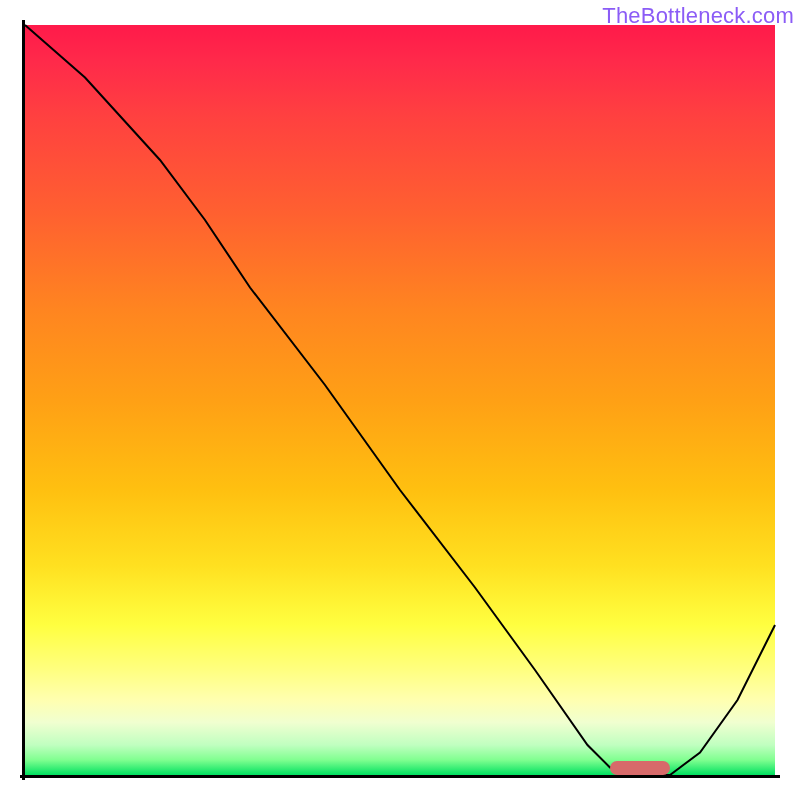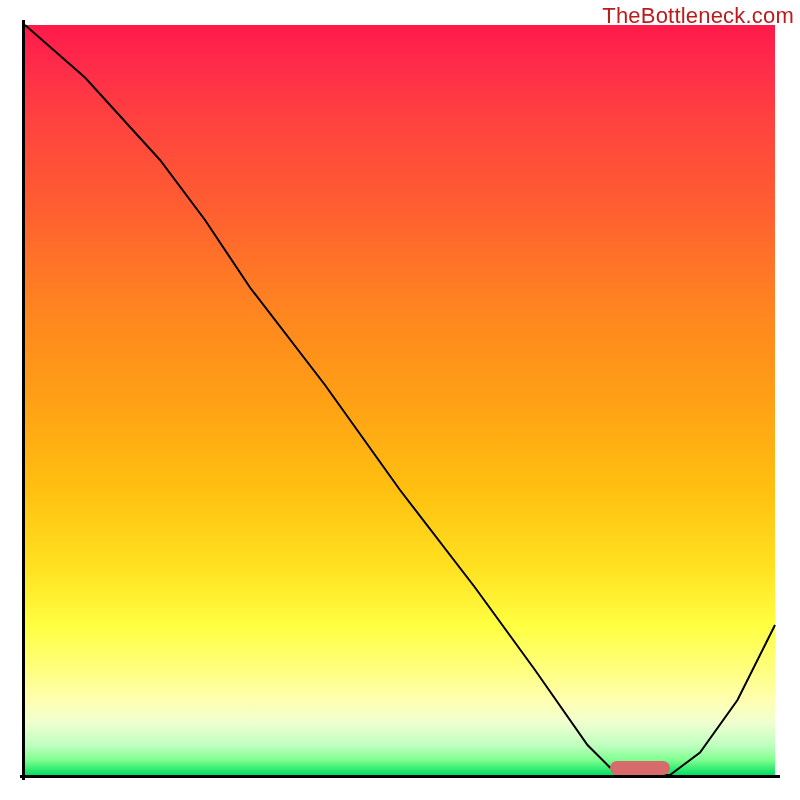--- a/index.html
+++ b/index.html
@@ -49,21 +49,21 @@
     top: 775px;
     width: 760px;
     height: 3px;
     background: #000;
   }
   .watermark {
     position: absolute;
     top: 3px;
     right: 6px;
     font-size: 22px;
-    color: #b91c1c;
+    color: #8b5cf6;
     letter-spacing: 0.2px;
   }
   svg.curve {
     position: absolute;
     left: 25px;
     top: 25px;
     width: 750px;
     height: 750px;
     overflow: visible;
   }

